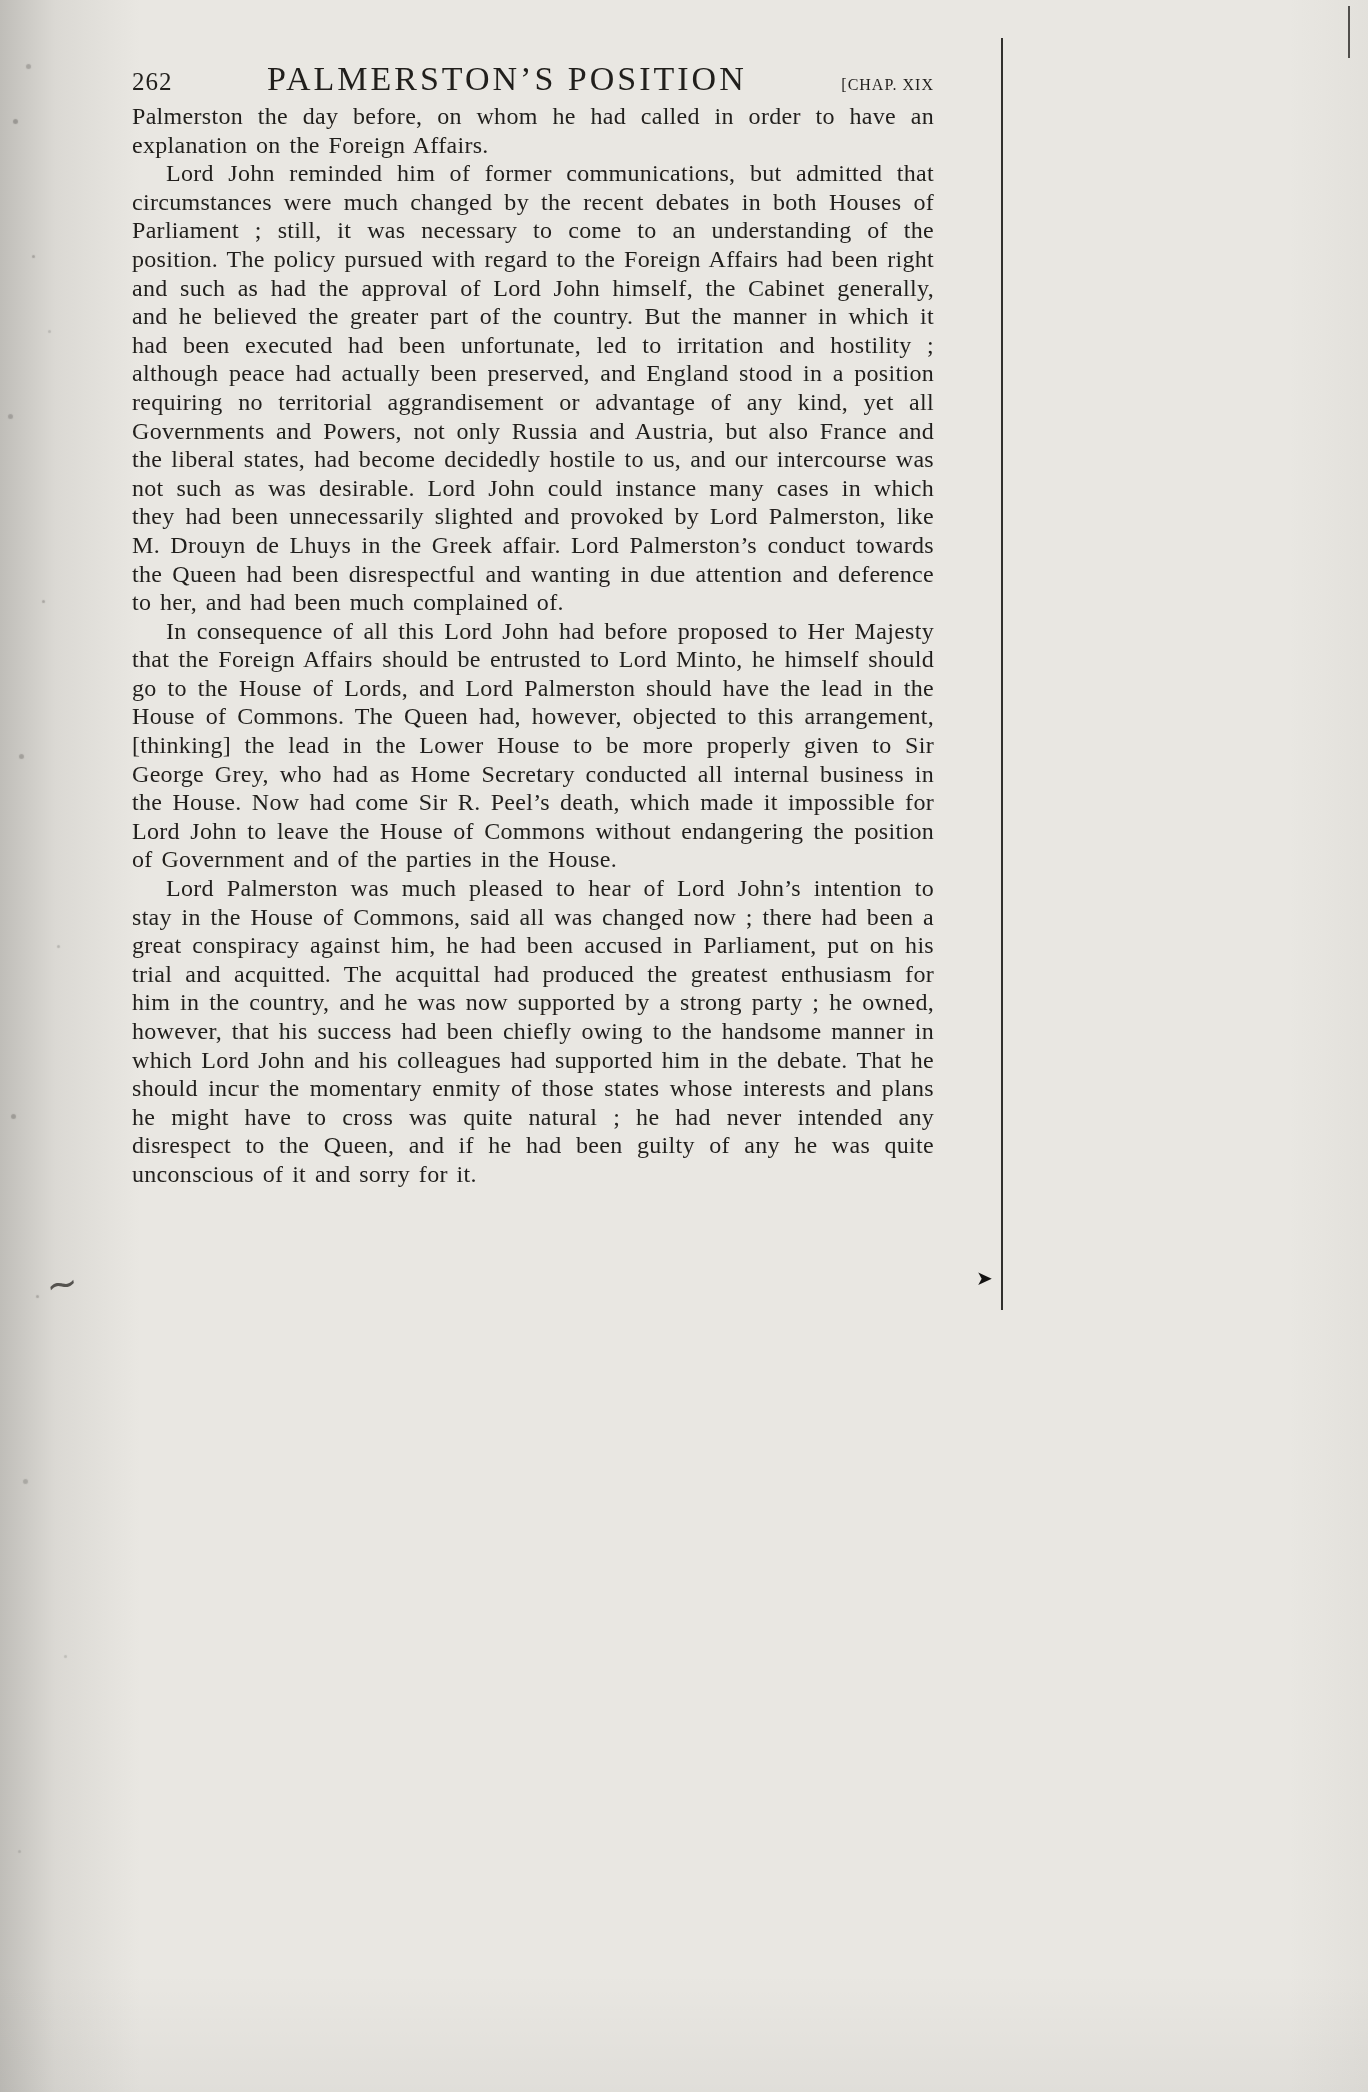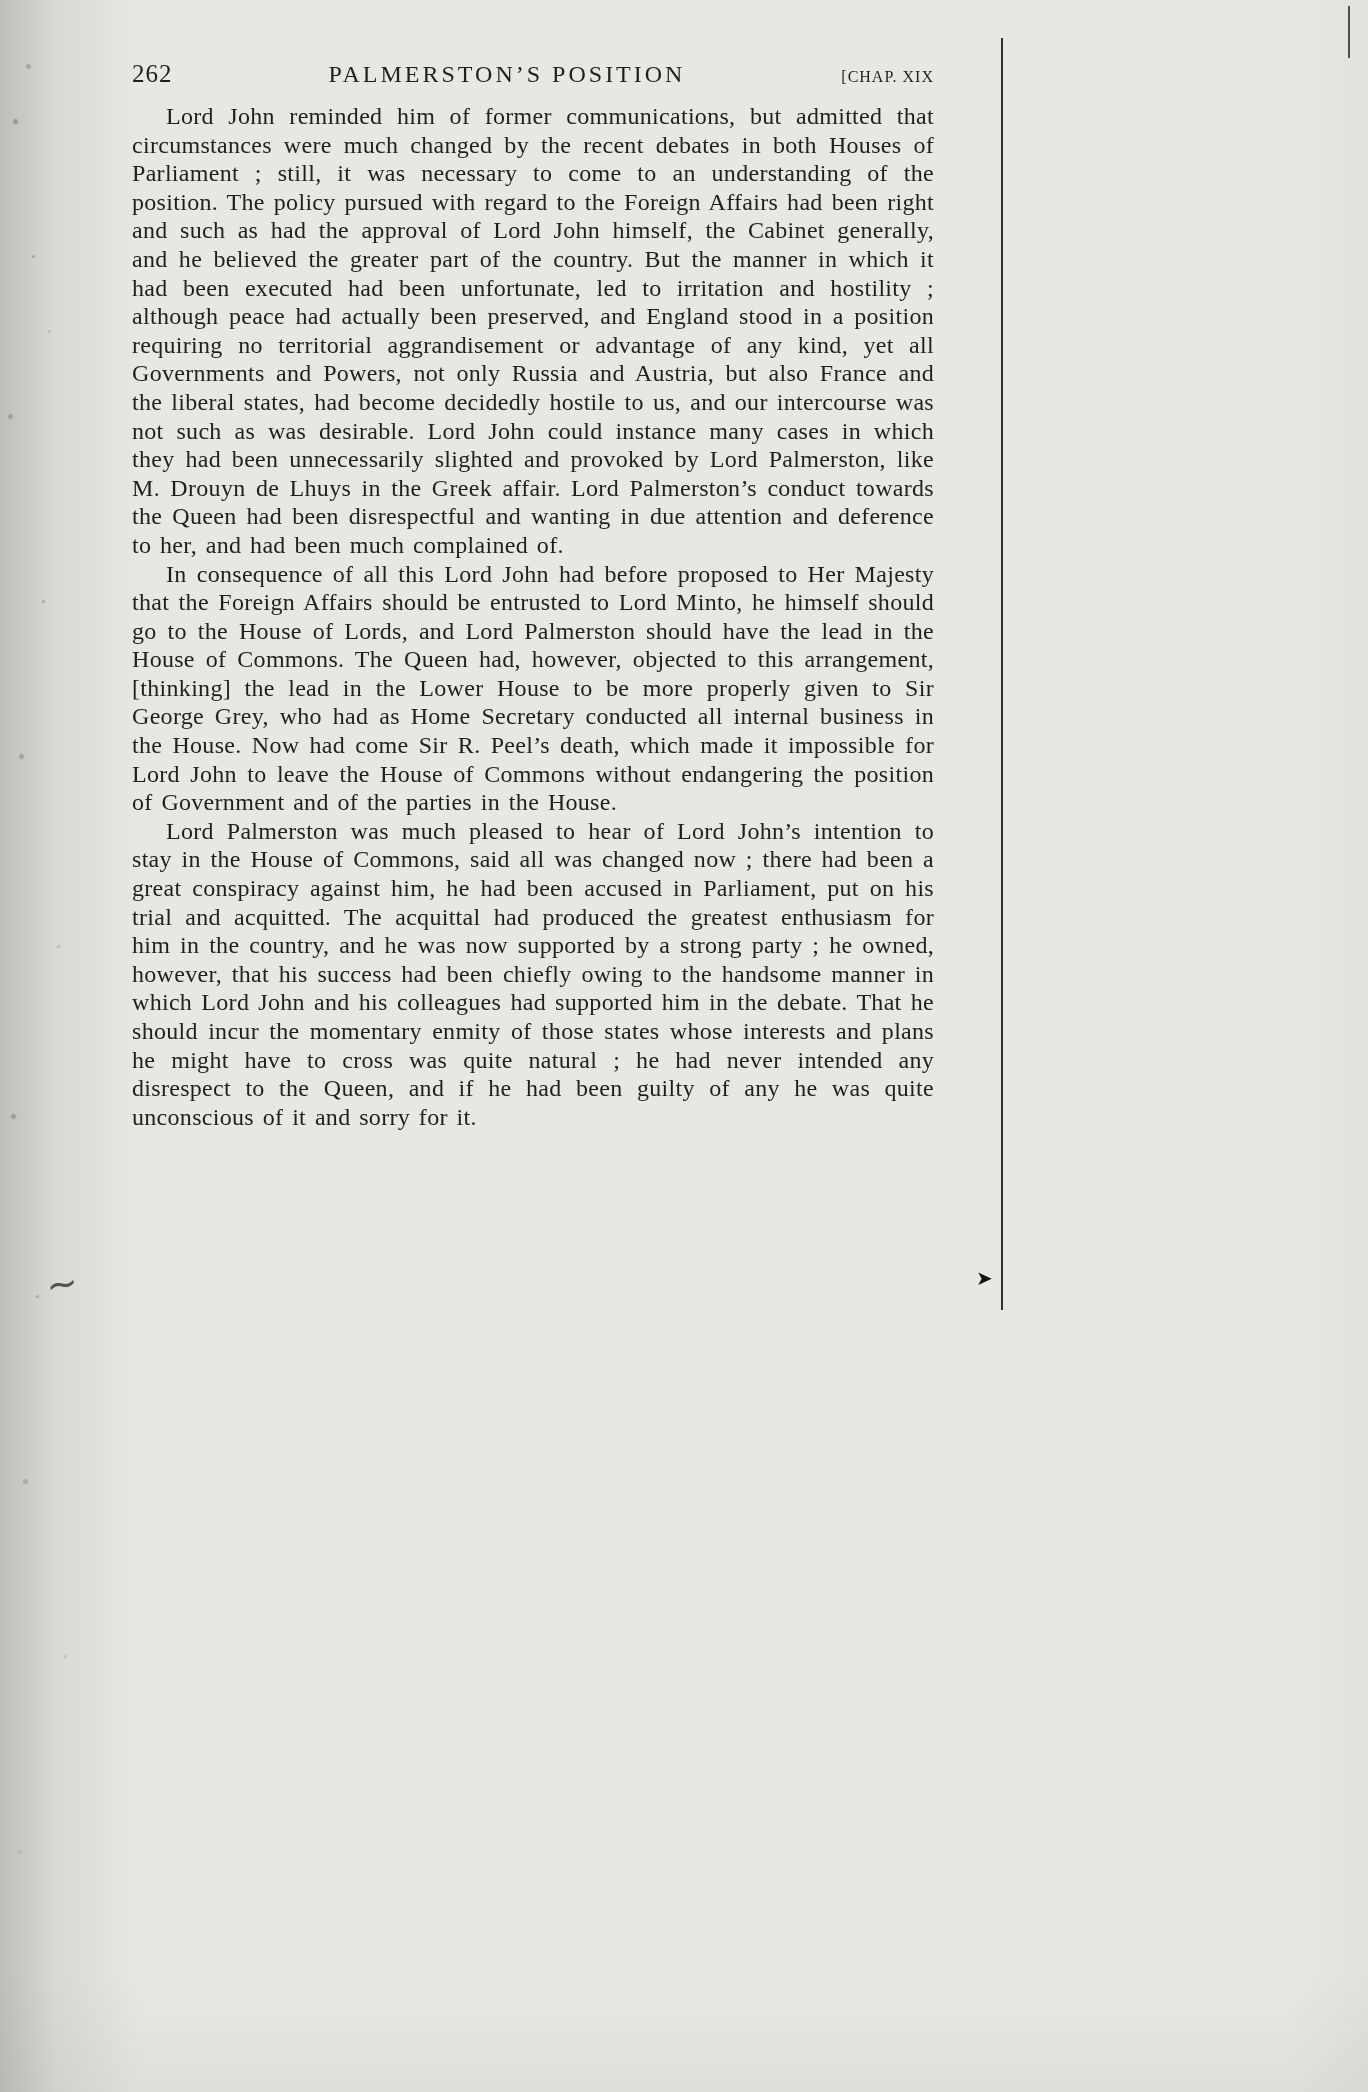--- a/index.html
+++ b/index.html
@@ -36,21 +36,21 @@
       64px 1655px 1px 0 rgba(50,48,44,.18),
       48px 330px 1px 0 rgba(50,48,44,.18),
       27px 65px 1px 1px rgba(50,48,44,.25),
       18px 1850px 1px 0 rgba(50,48,44,.16);
   }
   .page-header {
     position: absolute; left: 132px; top: 60px; width: 802px;
     display: flex; justify-content: space-between; align-items: baseline;
   }
   .pagenum { font-size: 25px; letter-spacing: 1px; }
-  .running-title { font-size: 24px; letter-spacing: 3px; }
+  .running-title { font-size: 34px; letter-spacing: 3px; }
   .chapter-ref { font-size: 16px; letter-spacing: 1px; }
   .page-body {
     position: absolute; left: 132px; top: 102px; width: 802px;
     font-size: 24px; line-height: 28.6px;
     text-align: justify;
     letter-spacing: 0.3px; word-spacing: 2.5px;
   }
   .para { margin: 0; }
   .para.indent { text-indent: 34px; }
   .em { }
@@ -79,20 +79,21 @@
 <div class="paper-shading"></div>
 <div class="speckles"></div>
 
 <header class="page-header">
   <span class="pagenum">262</span>
   <span class="running-title">PALMERSTON’S POSITION</span>
   <span class="chapter-ref">[CHAP. XIX</span>
 </header>
 
 <main class="page-body">
+    <p class="para"><span>Palmerston the day before, on whom he had called in order to have an explanation on the Foreign Affairs.</span></p>
     <p class="para indent"><span>Lord John reminded him of former communications, but admitted that circumstances were much changed by the recent debates in both Houses of Parliament ; still, it was necessary to come to an understanding of the position. The </span><span class="em">policy</span><span> pursued with regard to the Foreign Affairs had been right and </span><span class="em">such</span><span> as had the approval of Lord John himself, the Cabinet generally, and he believed the greater part of the country. But the manner in which it had been executed had been unfortunate, led to irritation and hostility ; although peace had actually been preserved, and England stood in a position requiring no territorial aggrandisement or advantage of any kind, yet all Governments and Powers, not only Russia and Austria, but also France and the liberal states, had become decidedly hostile to us, and our intercourse was not such as was desirable. Lord John could instance many cases in which they had been unnecessarily slighted and provoked by Lord Palmerston, like M. Drouyn de Lhuys in the Greek affair. Lord Palmerston’s conduct towards the Queen had been disrespectful and wanting in due attention and deference to her, and had been much complained of.</span></p>
     <p class="para indent"><span>In consequence of all this Lord John had before proposed to Her Majesty that the Foreign Affairs should be entrusted to Lord Minto, he himself should go to the House of Lords, and Lord Palmerston should have the lead in the House of Commons. The Queen had, however, objected to this arrangement, [thinking] the lead in the Lower House to be more properly given to Sir George Grey, who had as Home Secretary conducted all internal business in the House. Now had come Sir R. Peel’s death, which made it impossible for Lord John to leave the House of Commons without endangering the position of Government and of the parties in the House.</span></p>
     <p class="para indent"><span>Lord Palmerston was much pleased to hear of Lord John’s intention to stay in the House of Commons, said all was changed now ; there had been a great conspiracy against him, he had been accused in Parliament, put on his trial and acquitted. The acquittal had produced the greatest enthusiasm for him in the country, and he was now supported by a strong party ; he owned, however, that his success had been chiefly owing to the handsome manner in which Lord John and his colleagues had supported him in the debate. That he should incur the momentary enmity of those states whose interests and plans he might have to cross was quite natural ; he had never intended any disrespect to the Queen, and if he had been guilty of any he was quite unconscious of it and sorry for it.</span></p>
   </main>
 
 <div class="edge-line"></div>
 <div class="corner-tick"></div>
 <span class="margin-arrow">➤</span>
 <span class="margin-mark">~</span>
 

